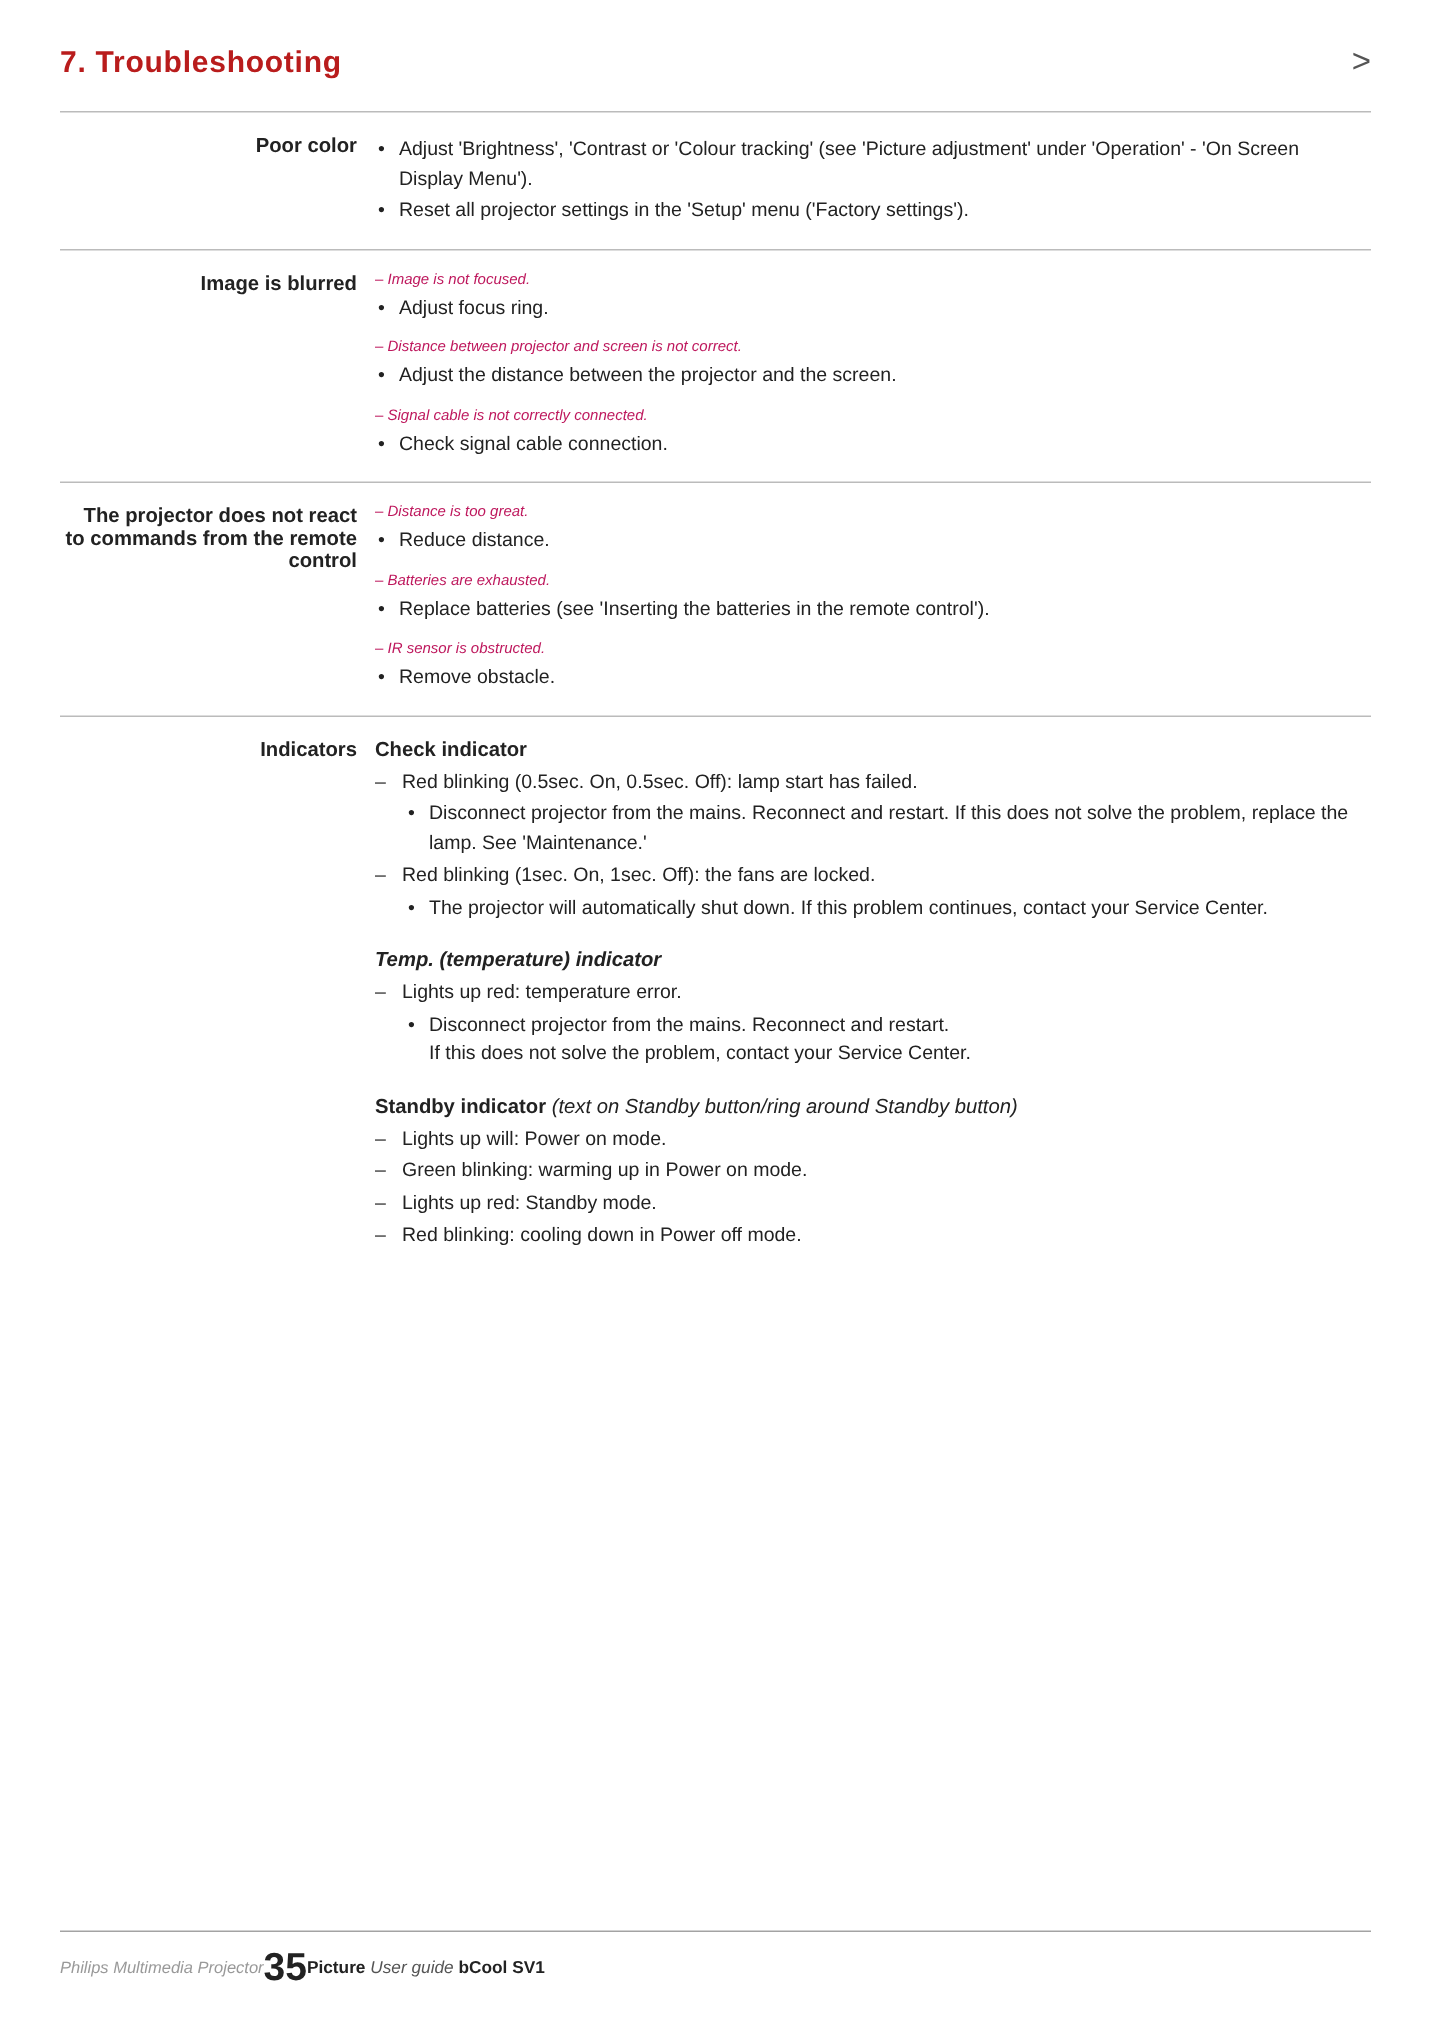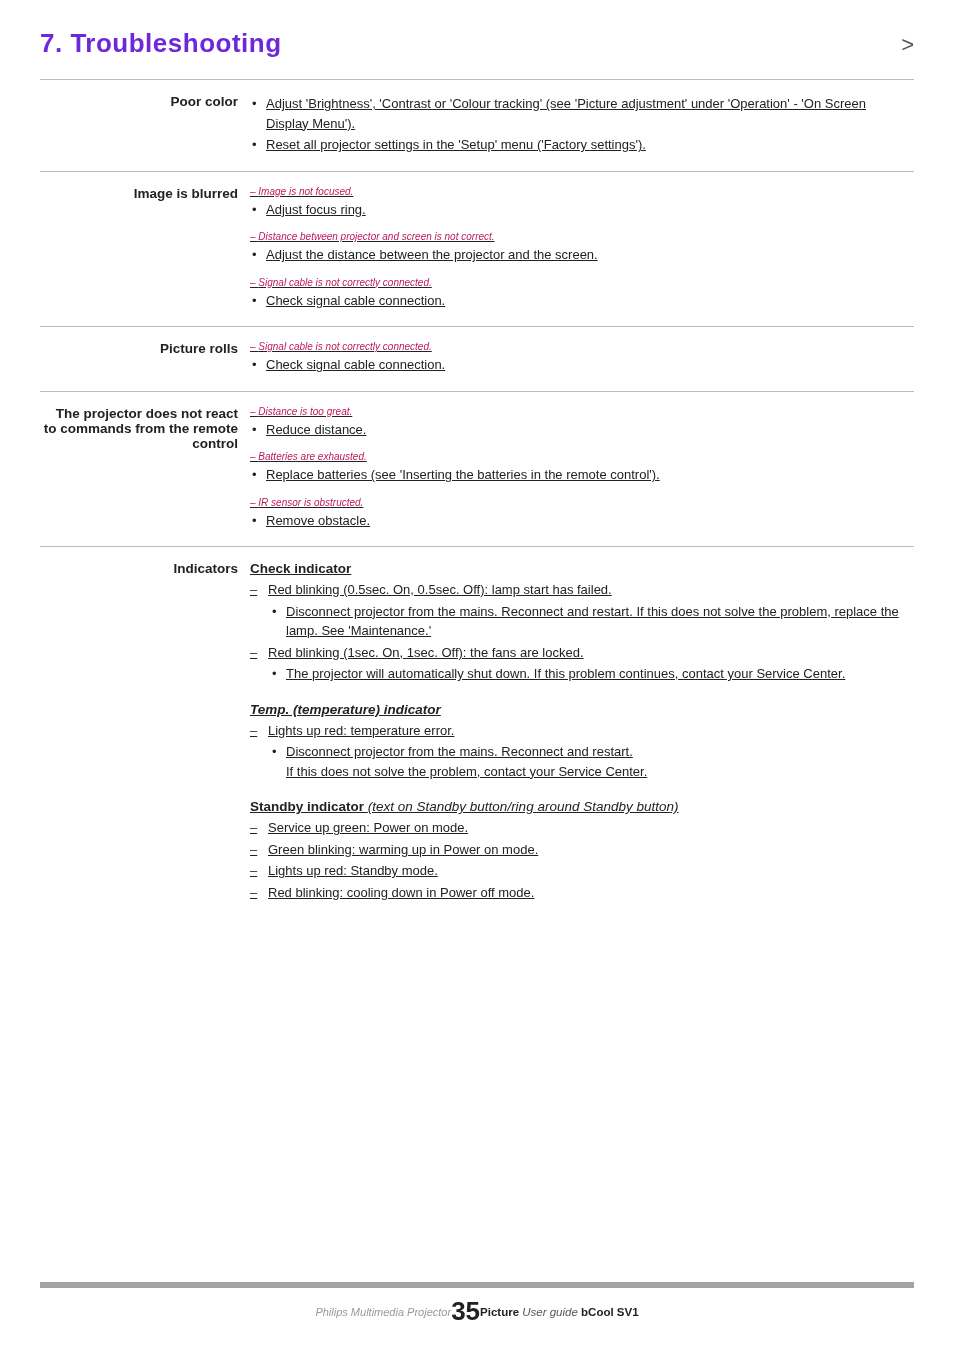--- a/index.html
+++ b/index.html
@@ -23,23 +23,23 @@
 
     .page-header {
       display: flex;
       justify-content: space-between;
       align-items: baseline;
       padding: 28px 0 10px 0;
       margin-bottom: 10px;
     }
 
     .page-title {
-      font-size: 26px;
-      font-weight: bold;
-      color: #6d28d9;
+      font-size: 20px;
+      font-weight: bold;
+      color: #b91c1c;
       letter-spacing: 0.5px;
     }
 
     .page-arrow {
       font-size: 22px;
       color: #555;
       font-weight: normal;
     }
 
     .content-table {
@@ -63,21 +63,20 @@
       font-weight: bold;
       font-size: 13.5px;
       padding-right: 20px;
       padding-left: 0;
       vertical-align: top;
       padding-top: 16px;
     }
 
     .content-cell {
       padding-left: 10px;
-      text-decoration: underline;
     }
 
     .section-block {
       margin-bottom: 12px;
     }
 
     .section-block:last-child {
       margin-bottom: 0;
     }
 
@@ -163,25 +162,25 @@
       position: absolute;
       left: 0;
     }
 
     .page-footer {
       position: absolute;
       bottom: 24px;
       left: 40px;
       right: 40px;
       display: flex;
-      justify-content: center;
+      justify-content: flex-start;
       align-items: center;
       font-size: 11px;
       color: #666;
-      border-top: 6px solid #a3a3a3;
+      border-top: 1px solid #a3a3a3;
       padding-top: 8px;
     }
 
     .footer-left {
       font-style: italic;
       color: #999;
     }
 
     .footer-center {
       font-size: 26px;
@@ -252,33 +251,20 @@
           </div>
           <div class="section-block">
             <span class="cause">Signal cable is not correctly connected.</span>
             <ul class="solution">
               <li>Check signal cable connection.</li>
             </ul>
           </div>
         </td>
       </tr>
 
-      <tr>
-        <td class="label-cell">
-          <strong>Picture rolls</strong>
-        </td>
-        <td class="content-cell">
-          <div class="section-block">
-            <span class="cause">Signal cable is not correctly connected.</span>
-            <ul class="solution">
-              <li>Check signal cable connection.</li>
-            </ul>
-          </div>
-        </td>
-      </tr>
 
       <tr>
         <td class="label-cell">
           <strong>The projector does not react to commands from the remote control</strong>
         </td>
         <td class="content-cell">
           <div class="section-block">
             <span class="cause">Distance is too great.</span>
             <ul class="solution">
               <li>Reduce distance.</li>
@@ -340,21 +326,21 @@
             </div>
           </div>
 
           <div class="indicator-section">
             <div class="indicator-title">
               <span style="font-weight:bold;">Standby indicator</span>
               <span style="font-weight:normal; font-style:italic;"> (text on Standby button/ring around Standby button)</span>
             </div>
             <div class="dash-item">
               <span class="dash">–</span>
-              <div class="dash-text">Service up green: Power on mode.</div>
+              <div class="dash-text">Lights up will: Power on mode.</div>
             </div>
             <div class="dash-item">
               <span class="dash">–</span>
               <div class="dash-text">Green blinking: warming up in Power on mode.</div>
             </div>
             <div class="dash-item">
               <span class="dash">–</span>
               <div class="dash-text">Lights up red: Standby mode.</div>
             </div>
             <div class="dash-item">

